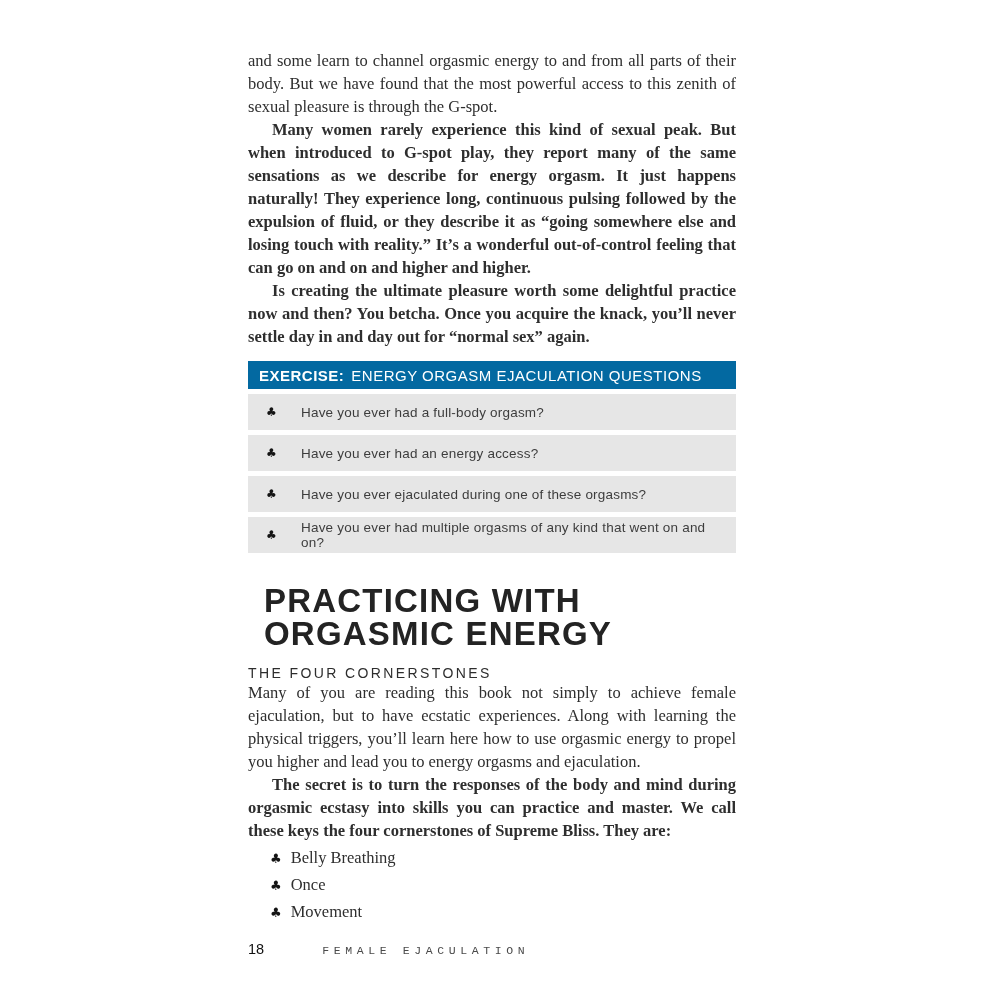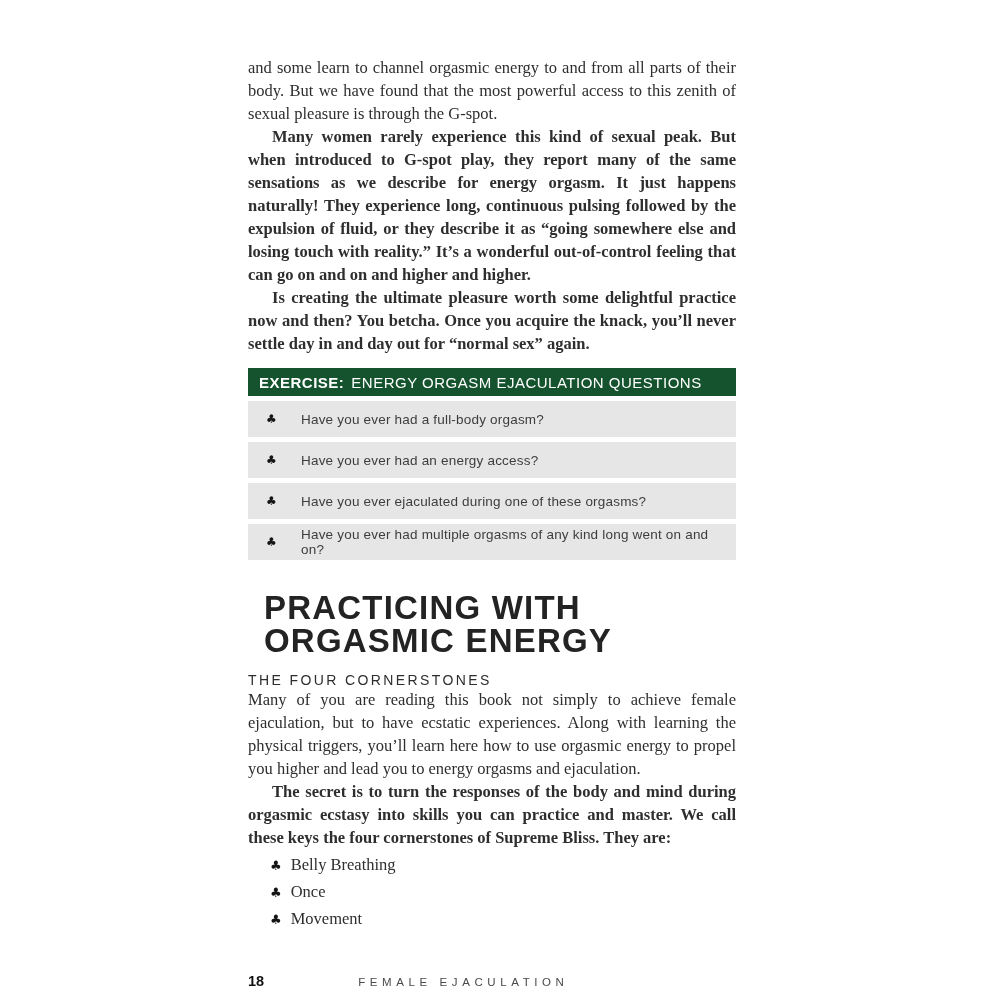--- a/index.html
+++ b/index.html
@@ -14,36 +14,36 @@
     position: relative;
     width: 1000px;
     height: 1000px;
     background: #ffffff;
     font-family: "Liberation Serif", serif;
     color: #2e2e2e;
   }
   .column {
     position: absolute;
     left: 248px;
-    top: 56px;
+    top: 49px;
     width: 488px;
   }
   p.body-text {
     margin: 0;
     font-size: 16.5px;
     line-height: 23px;
     text-align: justify;
     color: #2e2e2e;
   }
   p.indent { text-indent: 24px; font-weight: bold; }
 
   
   .exercise { margin-top: 13px; }
   .exercise-header {
-    background: #14532d;
+    background: #0369a1;
     color: #ffffff;
     height: 28px;
     display: flex;
     align-items: center;
     padding-left: 11px;
     font-family: "Liberation Sans", sans-serif;
     font-size: 15px;
     letter-spacing: 0.5px;
   }
   .ex-label { font-weight: 700; margin-right: 7px; }
@@ -112,32 +112,31 @@
   .footer {
     position: absolute;
     left: 248px;
     top: 941px;
     width: 488px;
     display: flex;
     align-items: baseline;
   }
   .page-num {
     font-family: "Liberation Sans", sans-serif;
-    font-weight: 700;
+    font-weight: 400;
     font-size: 14.5px;
     color: #111111;
-    margin-top: 32px;
   }
   .book-title {
-    font-family: Liberation Sans, sans-serif;
+    font-family: Liberation Mono, monospace;
     font-weight: 400;
     font-size: 11.5px;
     letter-spacing: 4.6px;
     color: #4a4a4a;
-    margin-left: 94px;
+    margin-left: 58px;
   }
 </style>
 </head>
 <body>
 
 <div class="page">
   <div class="column">
 
     <p class="body-text">and some learn to channel orgasmic energy to and from all parts of their body. But we have found that the most powerful access to this zenith of sexual pleasure is through the G-spot.</p>
     <p class="body-text indent">Many women rarely experience this kind of sexual peak. But when introduced to G-spot play, they report many of the same sensations as we describe for energy orgasm. It just happens naturally! They experience long, continuous pulsing followed by the expulsion of fluid, or they describe it as “going somewhere else and losing touch with reality.” It’s a wonderful out-of-control feeling that can go on and on and higher and higher.</p>
@@ -155,21 +154,21 @@
       <div class="exercise-row">
         <span class="club">♣</span>
         <span>Have you ever had an energy access?</span>
       </div>
       <div class="exercise-row">
         <span class="club">♣</span>
         <span>Have you ever ejaculated during one of these orgasms?</span>
       </div>
       <div class="exercise-row">
         <span class="club">♣</span>
-        <span>Have you ever had multiple orgasms of any kind long went on and on?</span>
+        <span>Have you ever had multiple orgasms of any kind that went on and on?</span>
       </div>
     </div>
 
     <h1 class="heading">
       <div>PRACTICING WITH</div>
       <div>ORGASMIC ENERGY</div>
     </h1>
     <h2 class="subheading">THE FOUR CORNERSTONES</h2>
 
     <p class="body-text section-body">Many of you are reading this book not simply to achieve female ejaculation, but to have ecstatic experiences. Along with learning the physical triggers, you’ll learn here how to use orgasmic energy to propel you higher and lead you to energy orgasms and ejaculation.</p>

